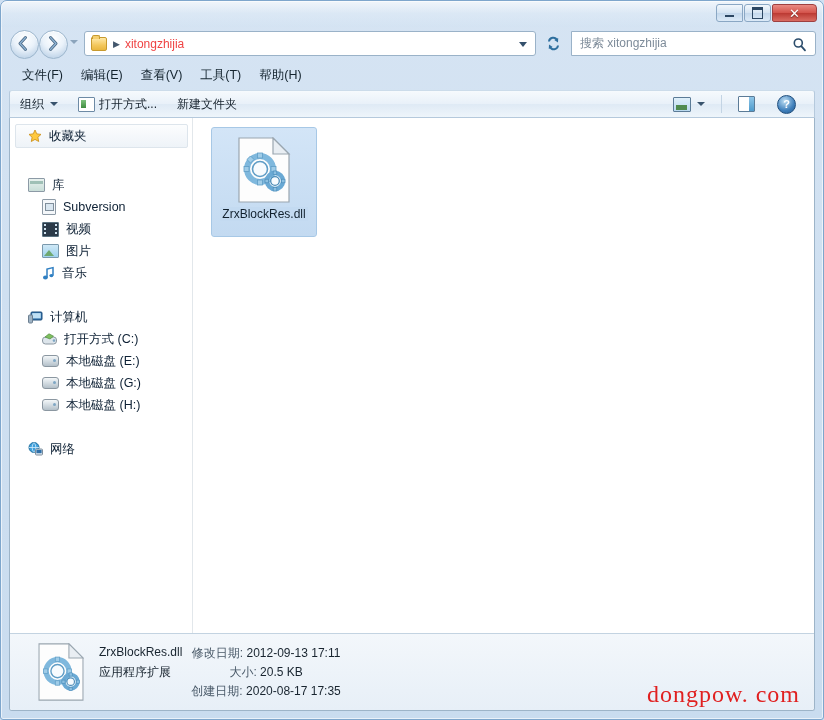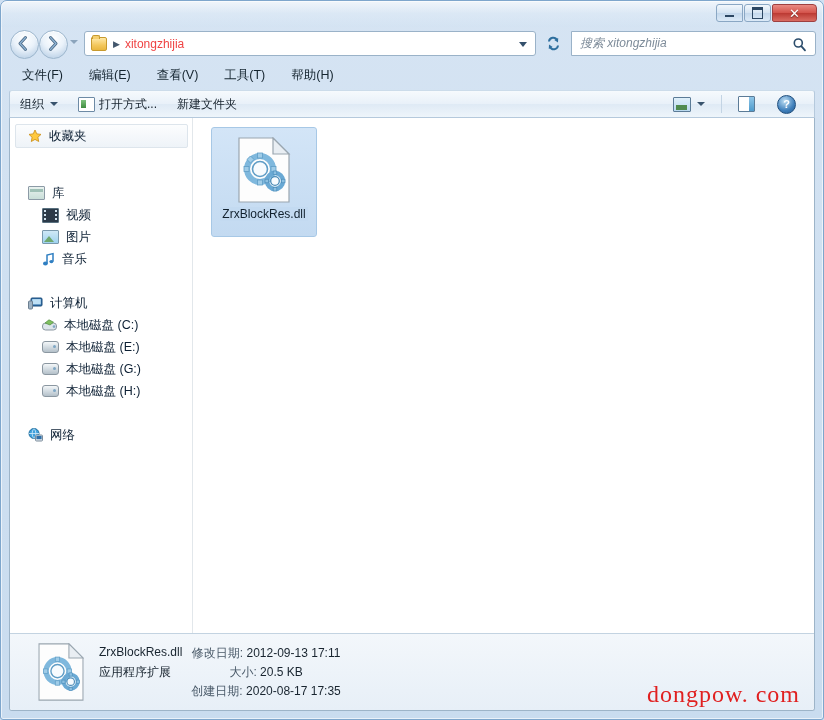--- a/index.html
+++ b/index.html
@@ -76,27 +76,27 @@
     border-top:5px solid #34506c;
   }
   .refreshbtn{position:absolute;left:540px;top:4px;width:24px;height:25px;
     display:flex;align-items:center;justify-content:center;}
   .searchbox{
     position:absolute;left:570px;top:4px;width:245px;height:25px;box-sizing:border-box;
     background:#fff;border:1px solid #9ab2c8;border-radius:0 3px 3px 0;
     display:flex;align-items:center;
   }
   .search-ph{
-    font-style:italic;color:#7d8b99;font-size:12px;margin-left:8px;
+    color:#7d8b99;font-size:12px;margin-left:8px;
   }
   .search-icon{position:absolute;right:8px;top:5px;}
   
   .menubar{
     position:absolute;left:0;top:61px;right:0;height:27px;
-    display:flex;align-items:center;padding-left:12px;gap:8px;
+    display:flex;align-items:center;padding-left:12px;gap:0;
     color:#14242f;font-size:12.5px;
   }
   .menubar .mi{padding:3px 9px;border-radius:2px;cursor:default;}
   
   .cmdbar{
     position:absolute;left:8px;top:89px;right:8px;height:28px;box-sizing:border-box;
     background:linear-gradient(180deg,#f6fafd 0%,#e9f1f9 48%,#dfeaf5 52%,#eef5fb 100%);
     border:1px solid #b5c9dc;border-top-color:#ccdcea;border-radius:3px 3px 0 0;
     display:flex;align-items:center;font-size:12px;color:#16222d;
   }
@@ -120,21 +120,21 @@
   .body{
     position:absolute;left:8px;top:117px;right:8px;bottom:8px;
     background:#fff;border:1px solid #9db4c8;border-top:none;border-radius:0 0 3px 3px;
     overflow:hidden;
   }
   .navpane{
     position:absolute;left:0;top:0;width:182px;bottom:76px;
     background:#fff;border-right:1px solid #e2e7eb;overflow:hidden;
   }
   .np-header{
-    margin:6px 4px 12px 5px;height:24px;box-sizing:border-box;
+    margin:6px 4px 4px 5px;height:24px;box-sizing:border-box;
     background:linear-gradient(180deg,#fcfdfe,#eef3f8);
     border:1px solid #dde5ec;border-radius:2px;
     display:flex;align-items:center;padding-left:12px;gap:7px;
     font-size:12.5px;color:#0d2034;
   }
   .np-group{
     display:flex;align-items:center;gap:7px;height:22px;
     padding-left:18px;font-size:12.5px;color:#0d2034;margin-top:8px;
   }
   .np-item{
@@ -325,20 +325,24 @@
         <span>收藏夹</span>
       </div>
 
       <div class="np-spacer"></div>
 
       <div class="np-group">
         <span class="ic ic-lib"></span>
         <span>库</span>
       </div>
       <div class="np-item">
+        <span class="ic ic-svn"></span>
+        <span>Subversion</span>
+      </div>
+      <div class="np-item">
         <span class="ic ic-video"></span>
         <span>视频</span>
       </div>
       <div class="np-item">
         <span class="ic ic-pic"></span>
         <span>图片</span>
       </div>
       <div class="np-item">
         <span class="ic ic-music">
           <svg width="13" height="14" viewBox="0 0 13 14">
@@ -363,21 +367,21 @@
         <span>计算机</span>
       </div>
       <div class="np-item">
         <span class="ic ic-drivec">
           <svg width="15" height="12" viewBox="0 0 15 12">
             <rect x="0.5" y="4" width="14" height="7" rx="3" fill="#dde5eb" stroke="#8b97a1"></rect>
             <path d="M3 4 L7 0.8 L11.5 3.2 L8 6 Z" fill="#7fbf5f" stroke="#4f8c3f" stroke-width="0.7"></path>
             <circle cx="12" cy="7.6" r="1.3" fill="#7fa7c4"></circle>
           </svg>
         </span>
-        <span>本地磁盘 (C:)</span>
+        <span>打开方式 (C:)</span>
       </div>
       <div class="np-item">
         <span class="ic ic-drive"></span>
         <span>本地磁盘 (E:)</span>
       </div>
       <div class="np-item">
         <span class="ic ic-drive"></span>
         <span>本地磁盘 (G:)</span>
       </div>
       <div class="np-item">

